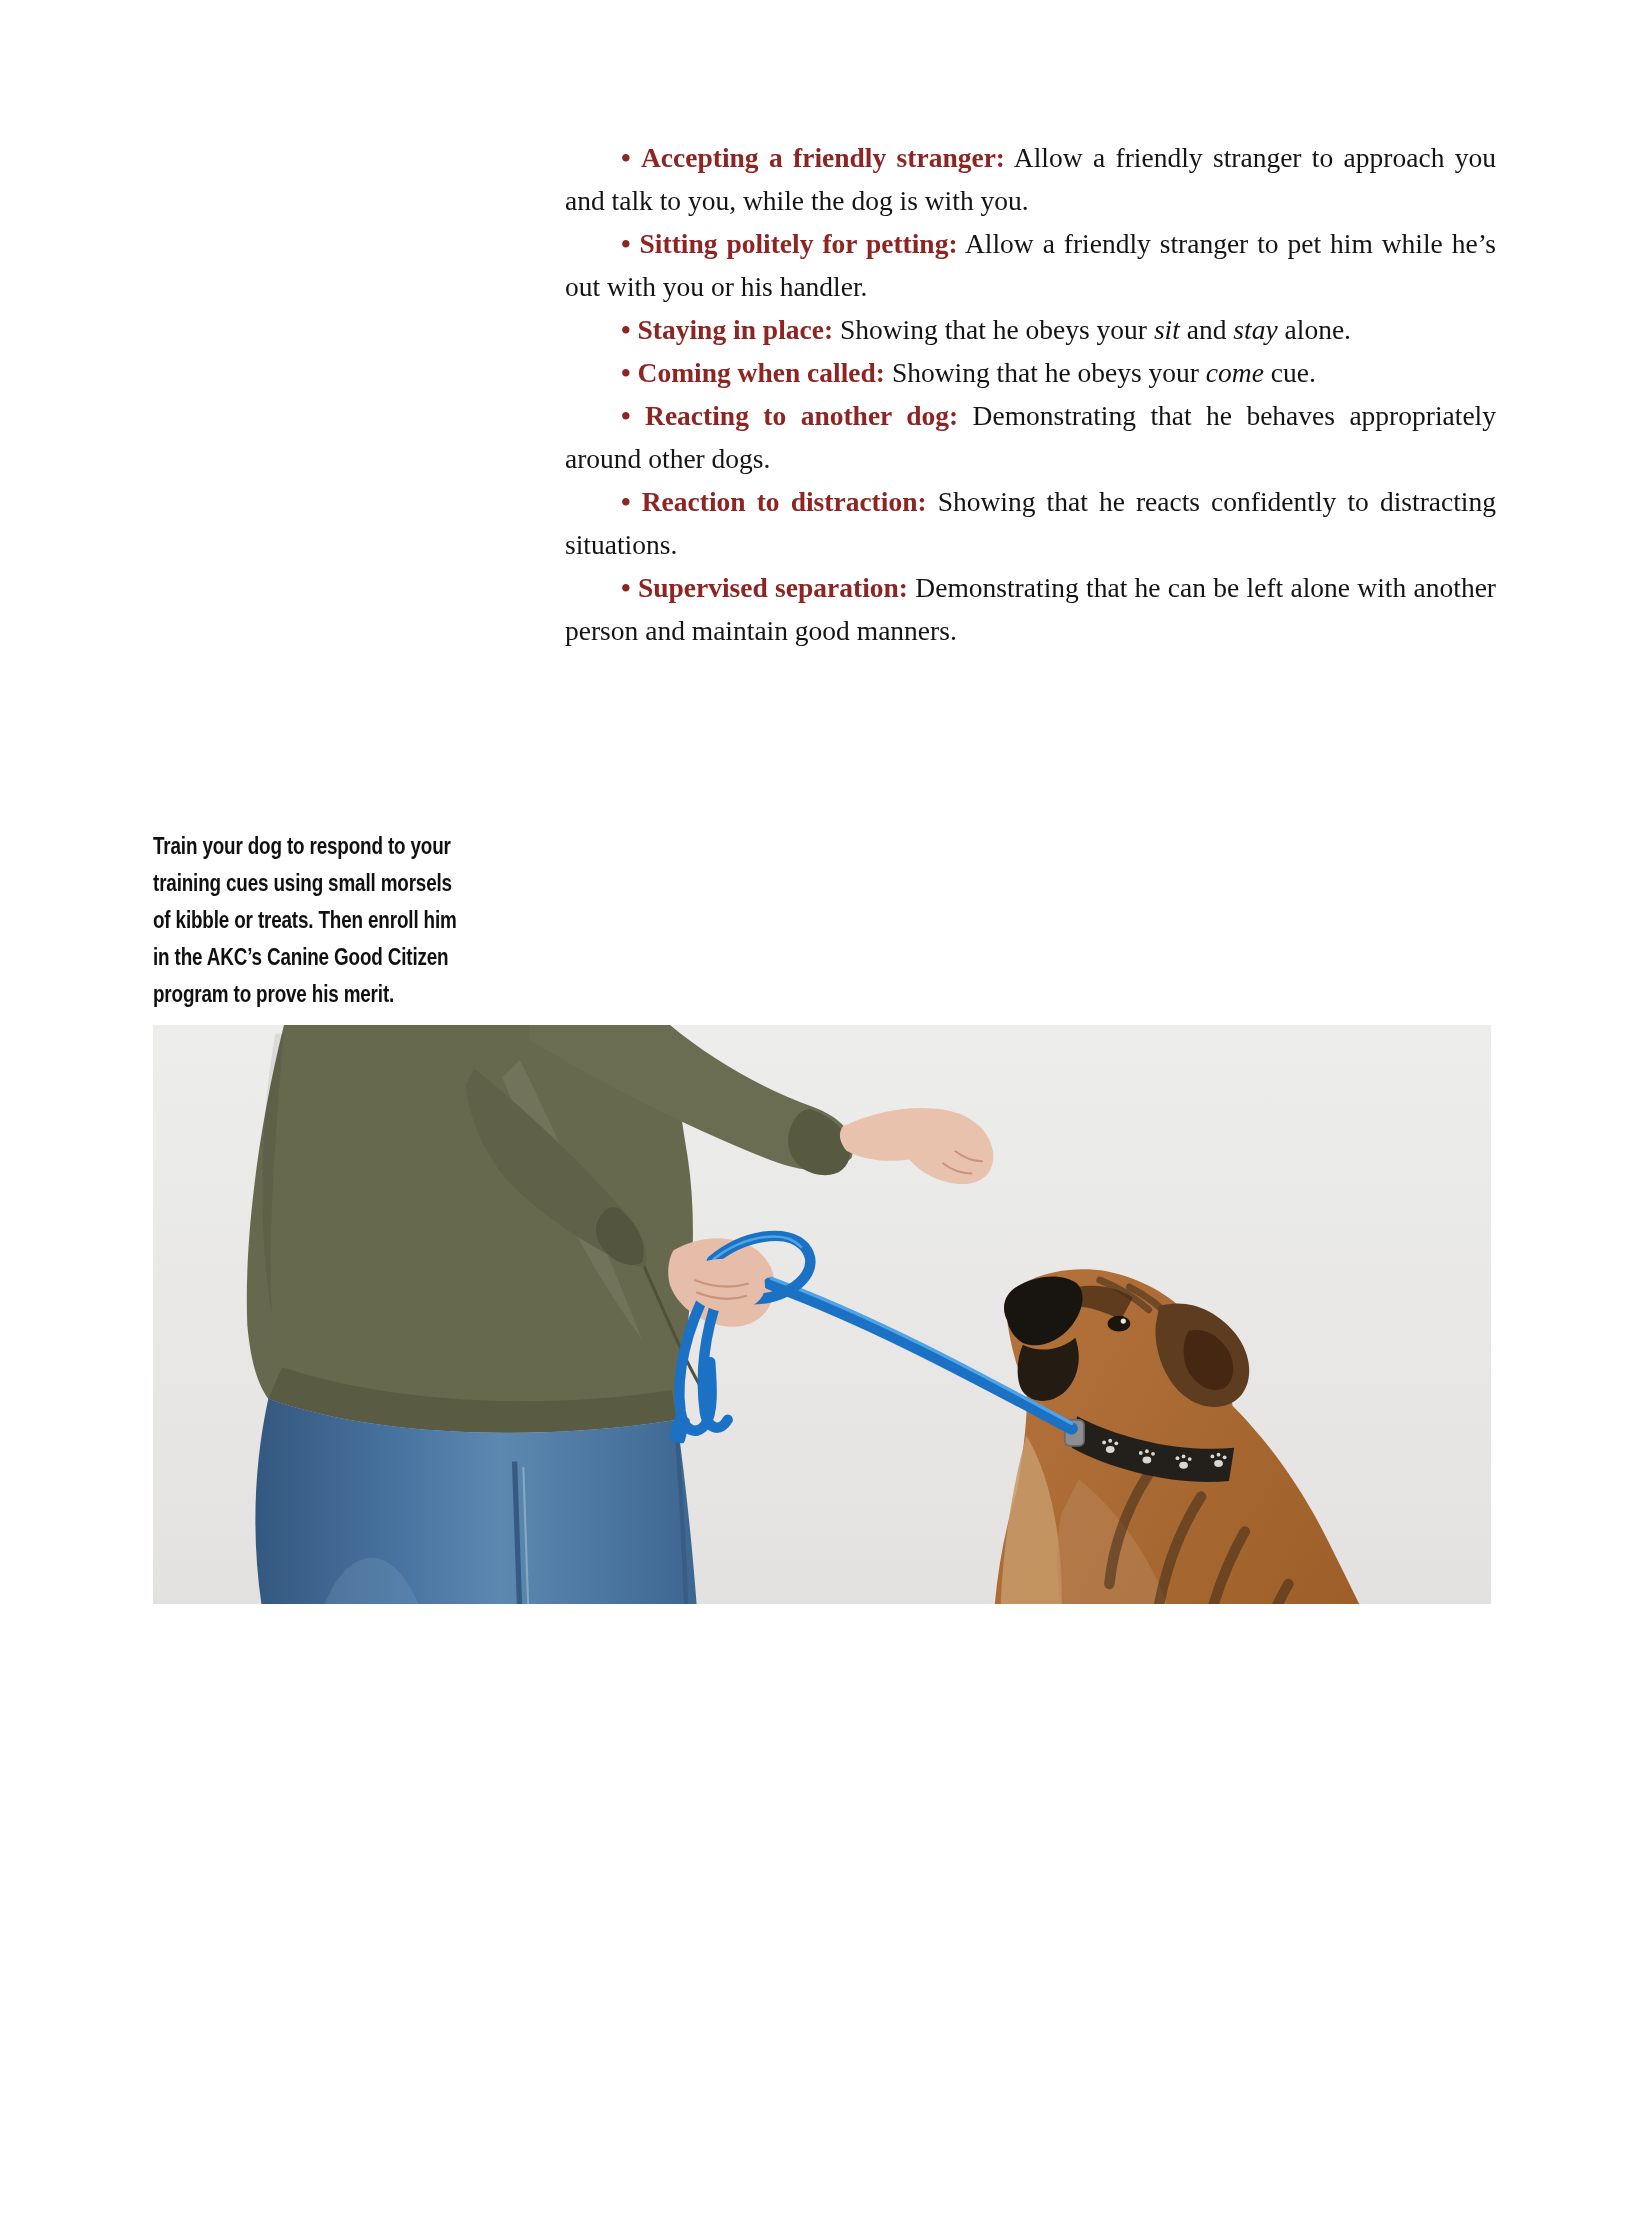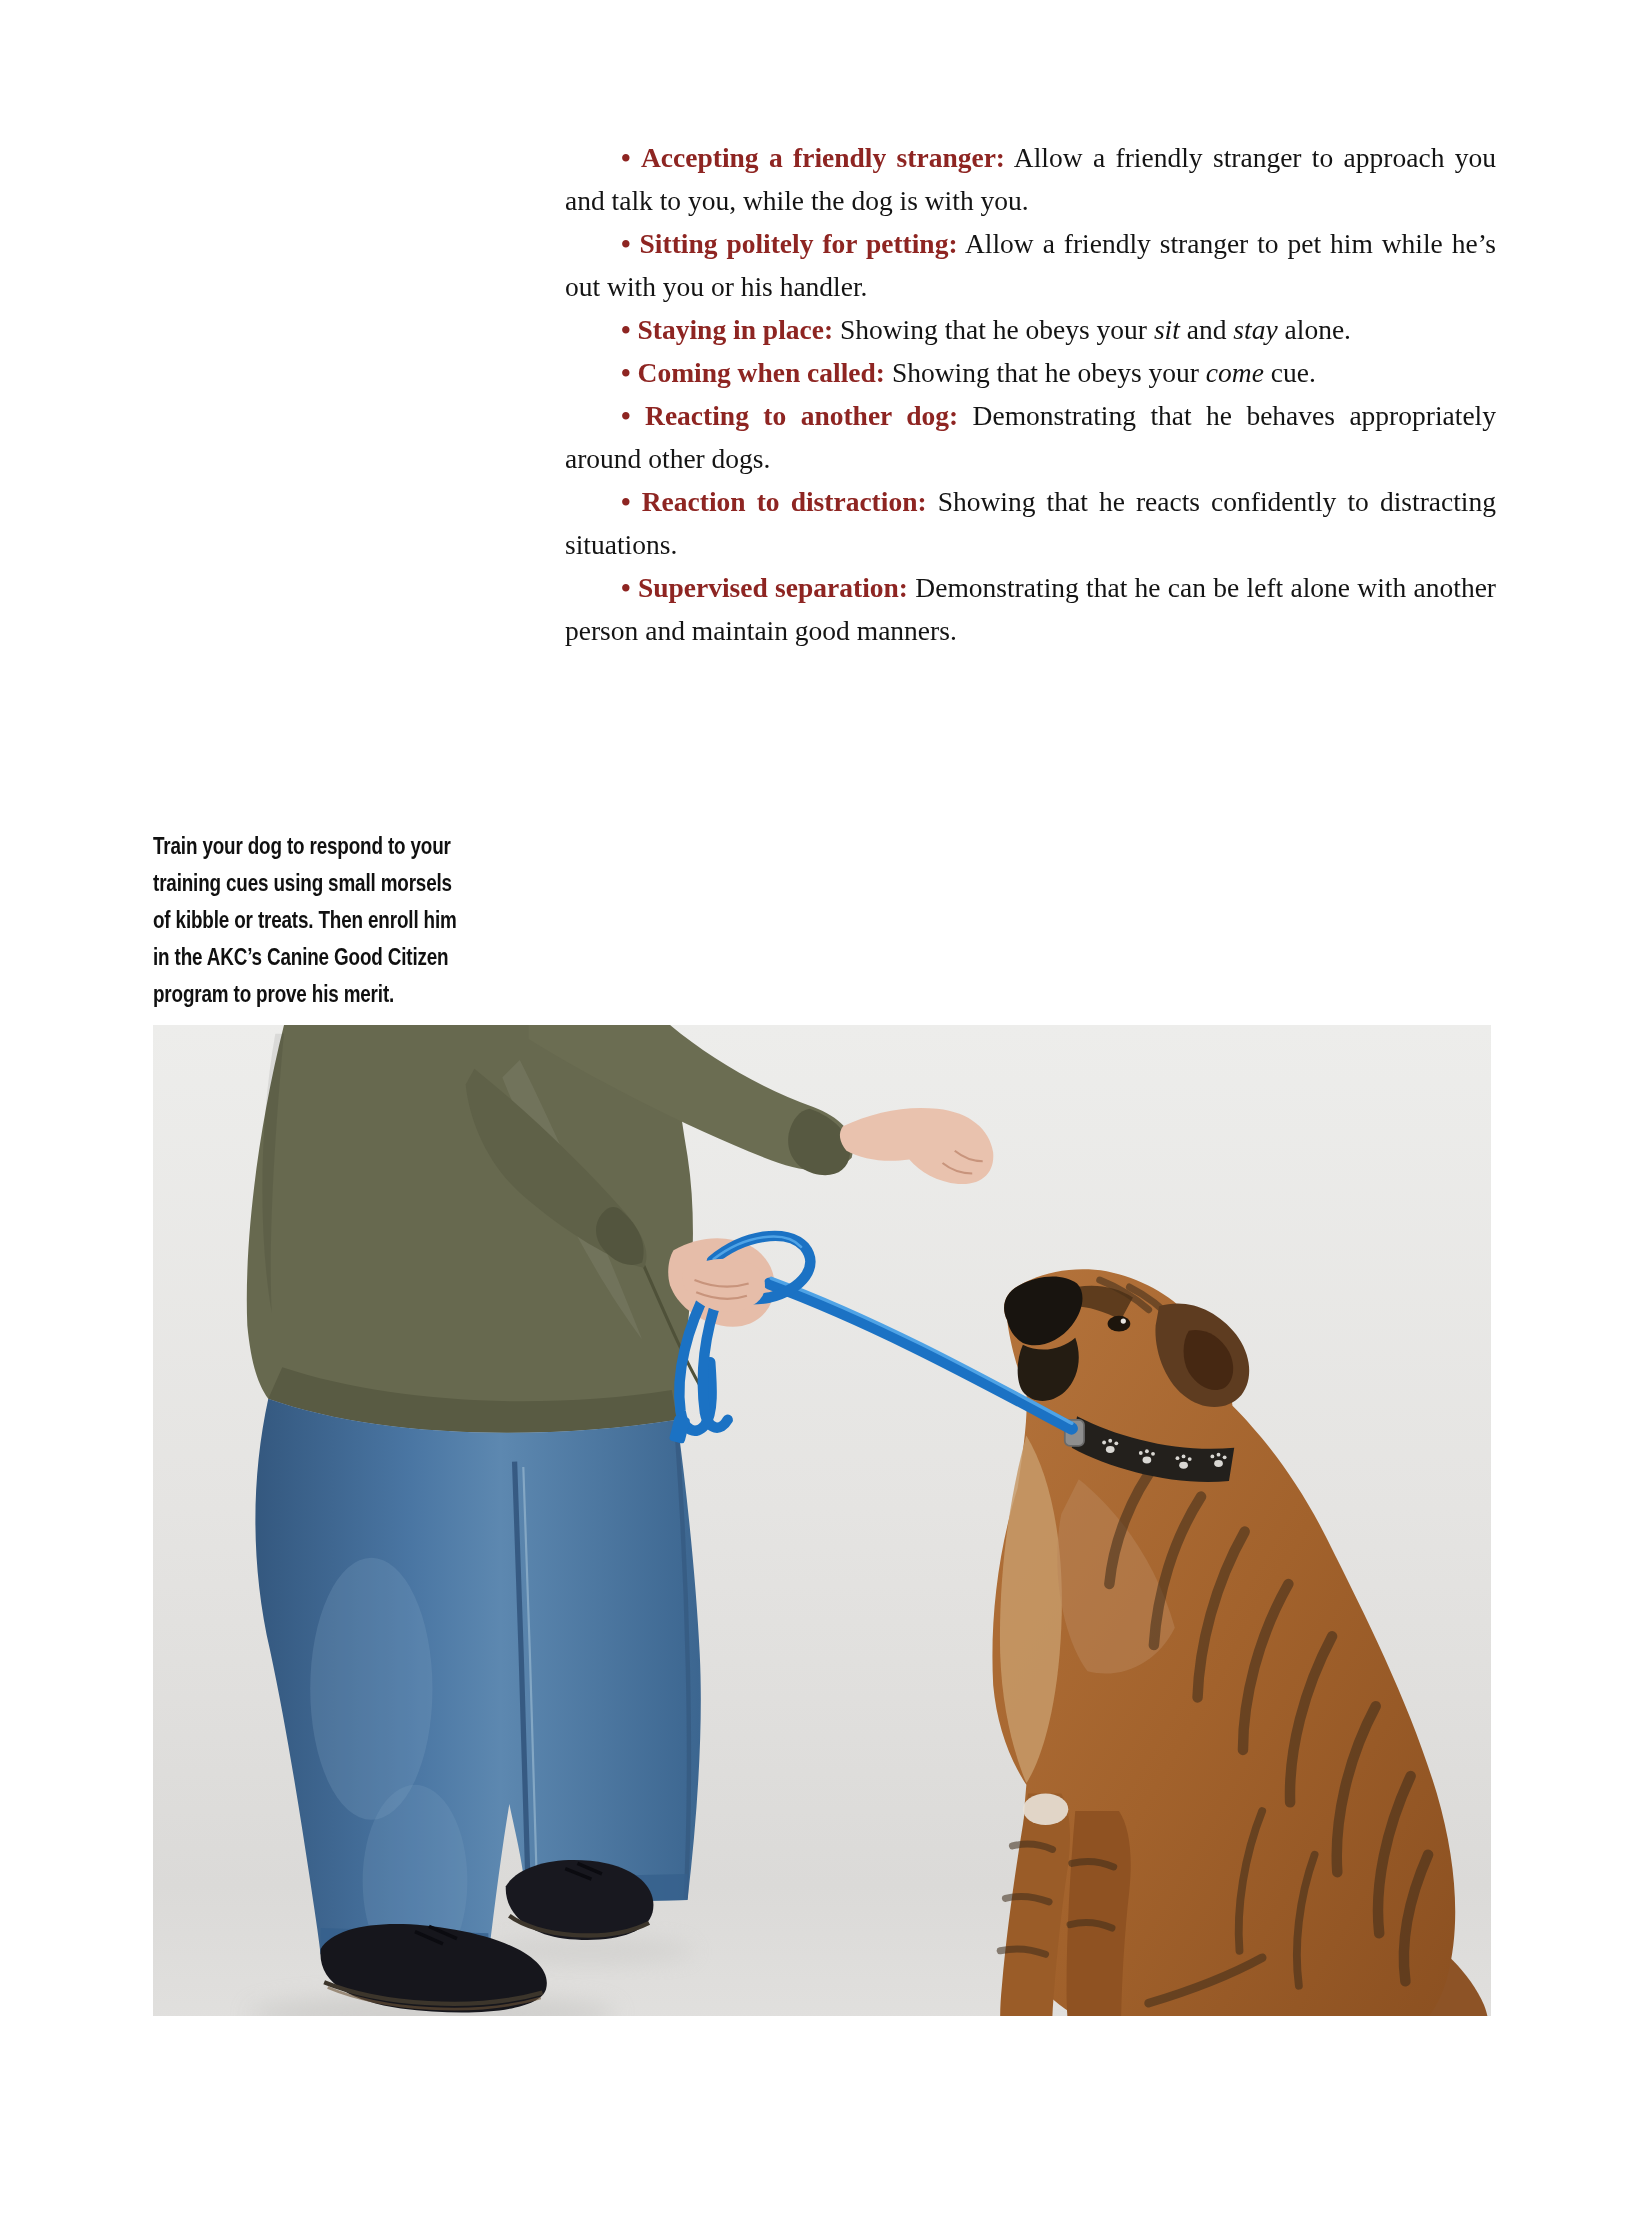--- a/index.html
+++ b/index.html
@@ -1,16 +1,16 @@
 <!DOCTYPE html>
 <html style="font-size:14px"><head>
 <meta charset="utf-8">
 <style>
   html,body{margin:0;padding:0;background:#ffffff;}
-  .page{position:relative;width:1644px;height:2016px;background:#ffffff;overflow:hidden;
+  .page{position:relative;width:1644px;height:1604px;background:#ffffff;overflow:hidden;
         font-family:"Liberation Serif",serif;border-radius:11px;}
 
   
   .text-column{position:absolute;left:565px;top:136px;width:931px;
         font-size:27.5px;line-height:43px;color:#141414;text-align:justify;}
   .text-column p.item{margin:0;text-indent:56px;}
   .bullet{color:#8e2522;font-weight:700;}
   .lead{color:#8e2522;font-weight:700;}
   .it{font-style:italic;margin-top:18px;}
 

